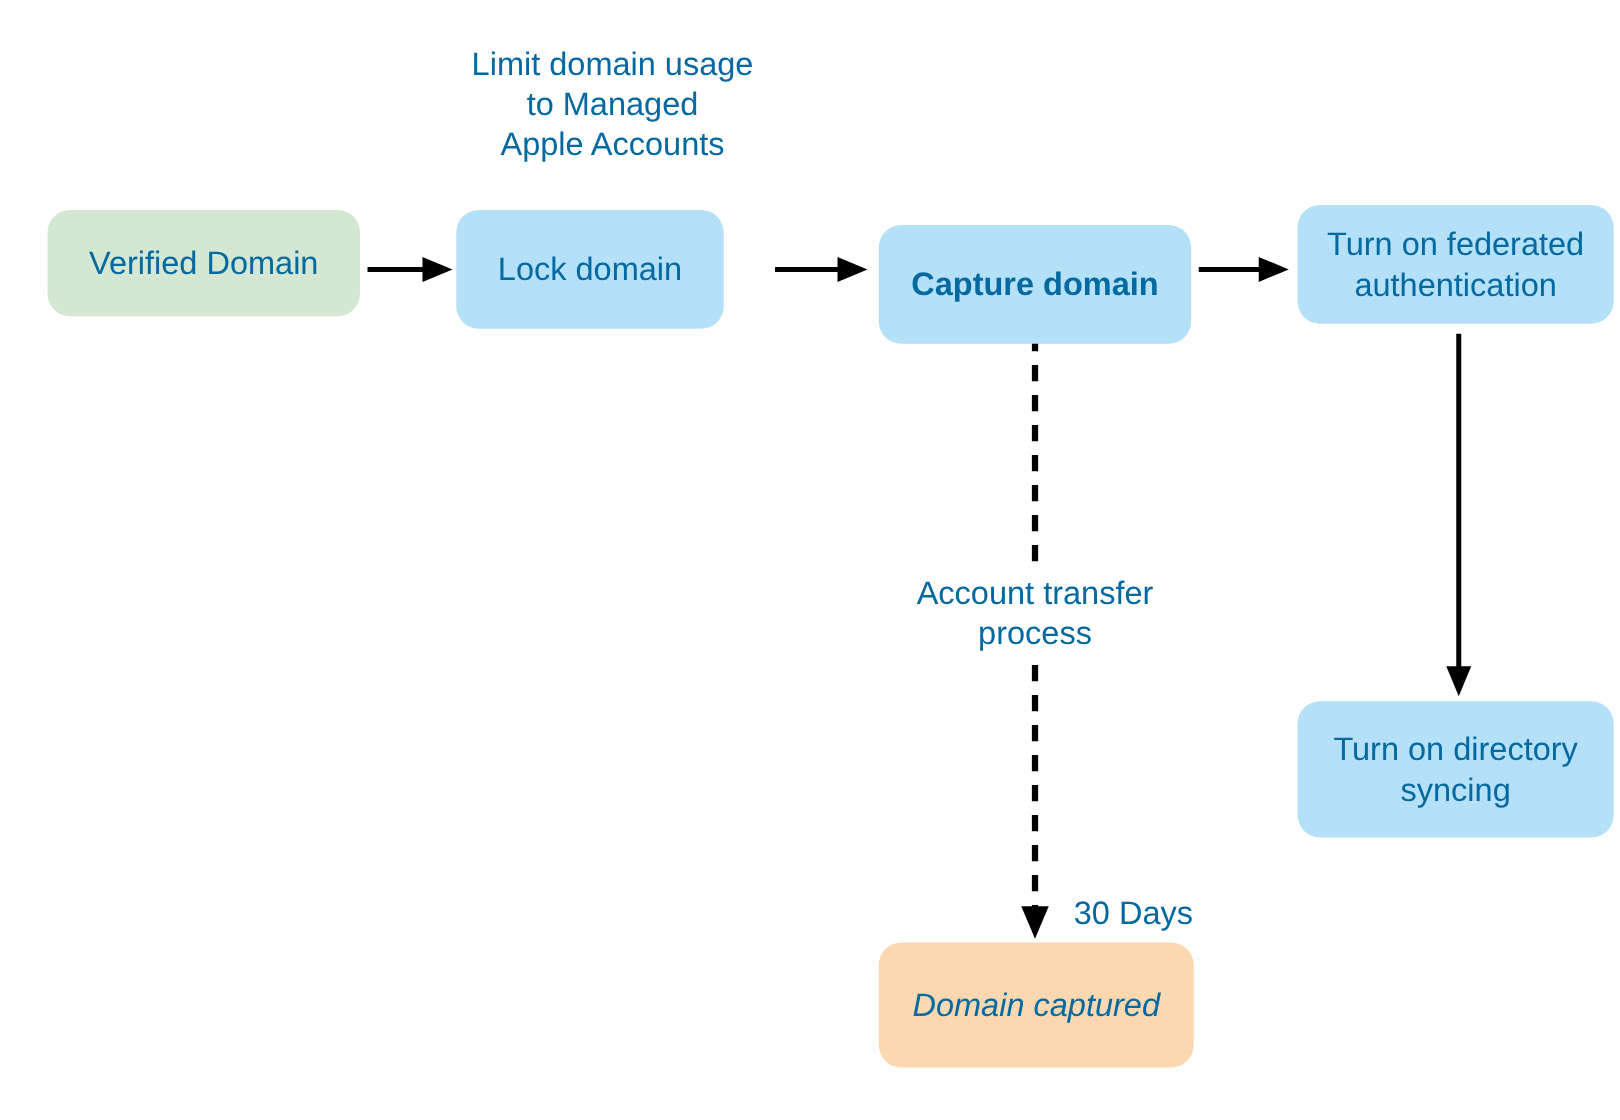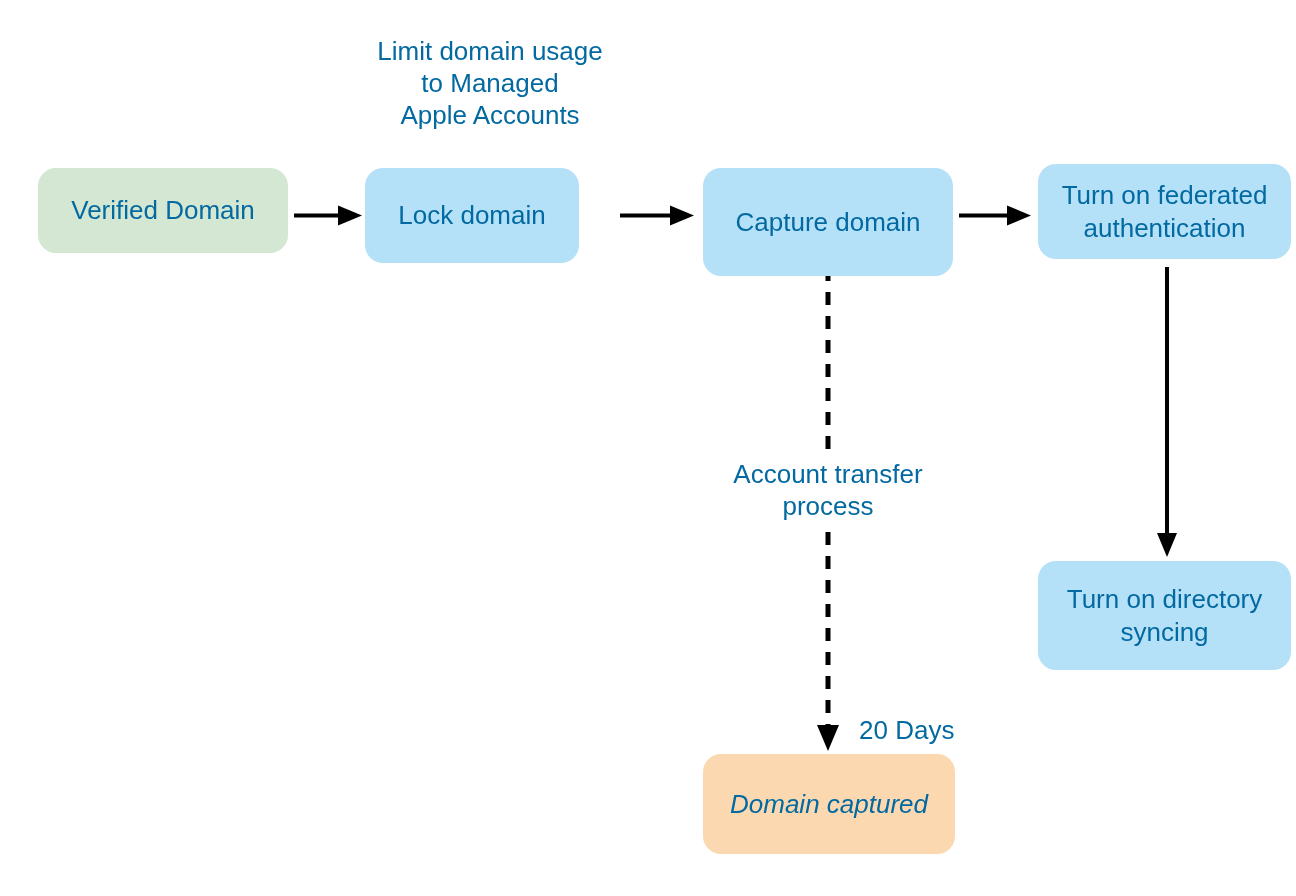--- a/index.html
+++ b/index.html
@@ -30,21 +30,21 @@
     display: flex;
     align-items: center;
     justify-content: center;
     text-align: center;
     white-space: pre-line;
     font-size: 26px;
     line-height: 33px;
   }
   #node-verified  { left: 25px;   top: 168px; width: 250px; height: 85px; }
   #node-lock      { left: 352px;  top: 168px; width: 214px; height: 95px; }
-  #node-capture   { left: 690px;  top: 168px; width: 250px; height: 108px; }
+  #node-capture   { left: 690px;  top: 180px; width: 250px; height: 95px; font-weight: bold; }
   #node-federated { left: 1025px; top: 164px; width: 253px; height: 95px; }
   #node-directory { left: 1025px; top: 561px; width: 253px; height: 109px; }
   #node-captured  { left: 690px;  top: 754px; width: 252px; height: 100px; }
 
   .col-header {
     position: absolute;
     z-index: 3;
     text-align: center;
     white-space: pre-line;
     font-size: 26px;
@@ -112,15 +112,15 @@
   <div class="node" id="node-lock" style="background-color: rgb(180, 225, 248);">Lock domain</div>
   <div class="node" id="node-capture" style="background-color: rgb(180, 225, 248);">Capture domain</div>
   <div class="node" id="node-federated" style="background-color: rgb(180, 225, 248);">Turn on federated
 authentication</div>
   <div class="node" id="node-directory" style="background-color: rgb(180, 225, 248);">Turn on directory
 syncing</div>
   <div class="node" id="node-captured" style="background-color: rgb(251, 216, 176); font-style: italic;">Domain captured</div>
 
   <div class="edge-label" id="label-transfer">Account transfer
 process</div>
-  <div class="edge-annotation" id="label-30days">20 Days</div>
+  <div class="edge-annotation" id="label-30days">30 Days</div>
 
 </div>
 
 </body></html>

